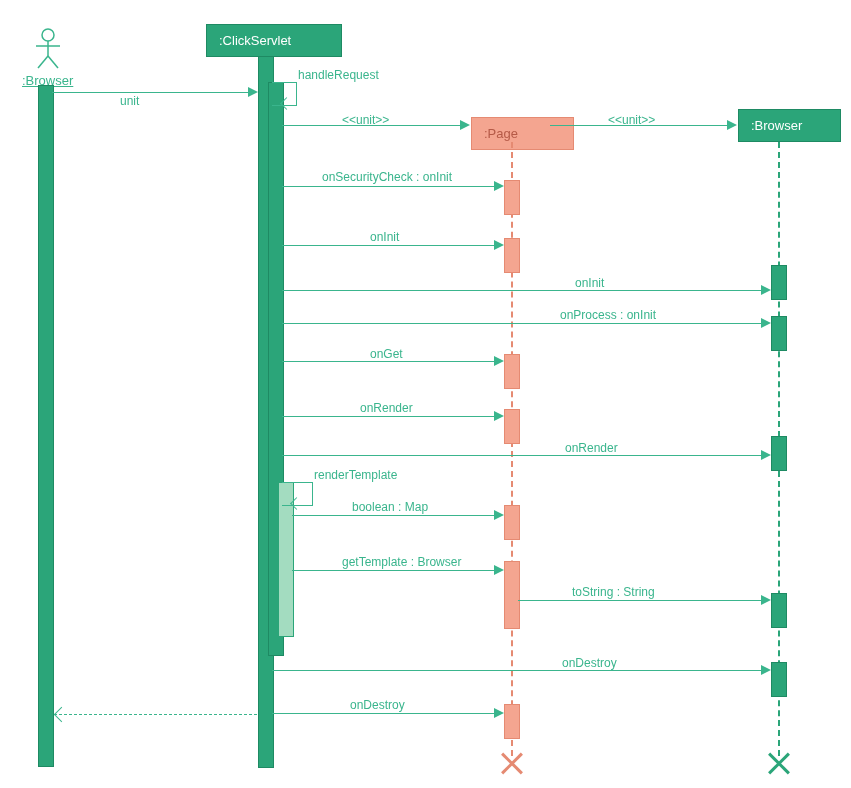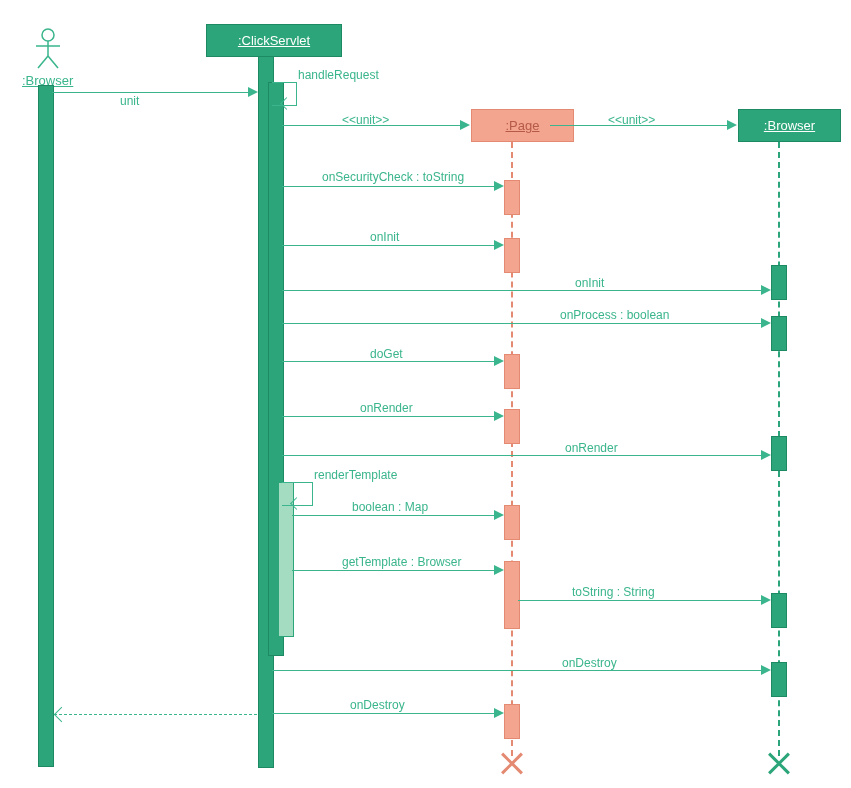--- a/index.html
+++ b/index.html
@@ -11,34 +11,33 @@
     height: 788px;
     position: relative;
   }
   .container {
     position: relative;
     width: 851px;
     height: 788px;
   }
   .lifeline-head {
     position: absolute;
-    text-align: center;
     padding: 8px 12px;
     font-size: 13px;
-    text-decoration: underline;
   }
   .lifeline-head.green {
     background: #2ba579;
     color: #fff;
     border: 1px solid #1e8a63;
   }
   .lifeline-head.salmon {
     background: #f4a590;
     color: #b55a47;
     border: 1px solid #e58a72;
+    margin-top: 8px;
   }
   .actor {
     position: absolute;
     text-align: center;
     color: #3ab58d;
     font-size: 13px;
   }
   .actor svg {
     display: block;
     margin: 0 auto;
@@ -186,37 +185,37 @@
 <div class="arrow" style="left:282px;top:125px;width:180px;"></div>
 <div class="arrow-head right-solid" style="left:460px;top:120px;"></div>
 <div class="msg-label" style="left:342px;top:113px;">&lt;&lt;unit&gt;&gt;</div>
 
 <div class="arrow" style="left:550px;top:125px;width:180px;"></div>
 <div class="arrow-head right-solid" style="left:727px;top:120px;"></div>
 <div class="msg-label" style="left:608px;top:113px;">&lt;&lt;unit&gt;&gt;</div>
 
 <div class="arrow" style="left:282px;top:186px;width:220px;"></div>
 <div class="arrow-head right-solid" style="left:494px;top:181px;"></div>
-<div class="msg-label" style="left:322px;top:170px;">onSecurityCheck : toString</div>
+<div class="msg-label" style="left:322px;top:170px;">onSecurityCheck : onInit</div>
 
 <div class="arrow" style="left:282px;top:245px;width:220px;"></div>
 <div class="arrow-head right-solid" style="left:494px;top:240px;"></div>
 <div class="msg-label" style="left:370px;top:230px;">onInit</div>
 
 <div class="arrow" style="left:282px;top:290px;width:487px;"></div>
 <div class="arrow-head right-solid" style="left:761px;top:285px;"></div>
 <div class="msg-label" style="left:575px;top:276px;">onInit</div>
 
 <div class="arrow" style="left:282px;top:323px;width:487px;"></div>
 <div class="arrow-head right-solid" style="left:761px;top:318px;"></div>
-<div class="msg-label" style="left:560px;top:308px;">onProcess : boolean</div>
+<div class="msg-label" style="left:560px;top:308px;">onProcess : onInit</div>
 
 <div class="arrow" style="left:282px;top:361px;width:220px;"></div>
 <div class="arrow-head right-solid" style="left:494px;top:356px;"></div>
-<div class="msg-label" style="left:370px;top:347px;">doGet</div>
+<div class="msg-label" style="left:370px;top:347px;">onGet</div>
 
 <div class="arrow" style="left:282px;top:416px;width:220px;"></div>
 <div class="arrow-head right-solid" style="left:494px;top:411px;"></div>
 <div class="msg-label" style="left:360px;top:401px;">onRender</div>
 
 <div class="arrow" style="left:282px;top:455px;width:487px;"></div>
 <div class="arrow-head right-solid" style="left:761px;top:450px;"></div>
 <div class="msg-label" style="left:565px;top:441px;">onRender</div>
 
 <div class="self-msg" style="left:282px;top:482px;width:30px;height:22px;border-bottom:1px solid #3ab58d;border-top:1px solid #3ab58d;border-right:1px solid #3ab58d;"></div>

